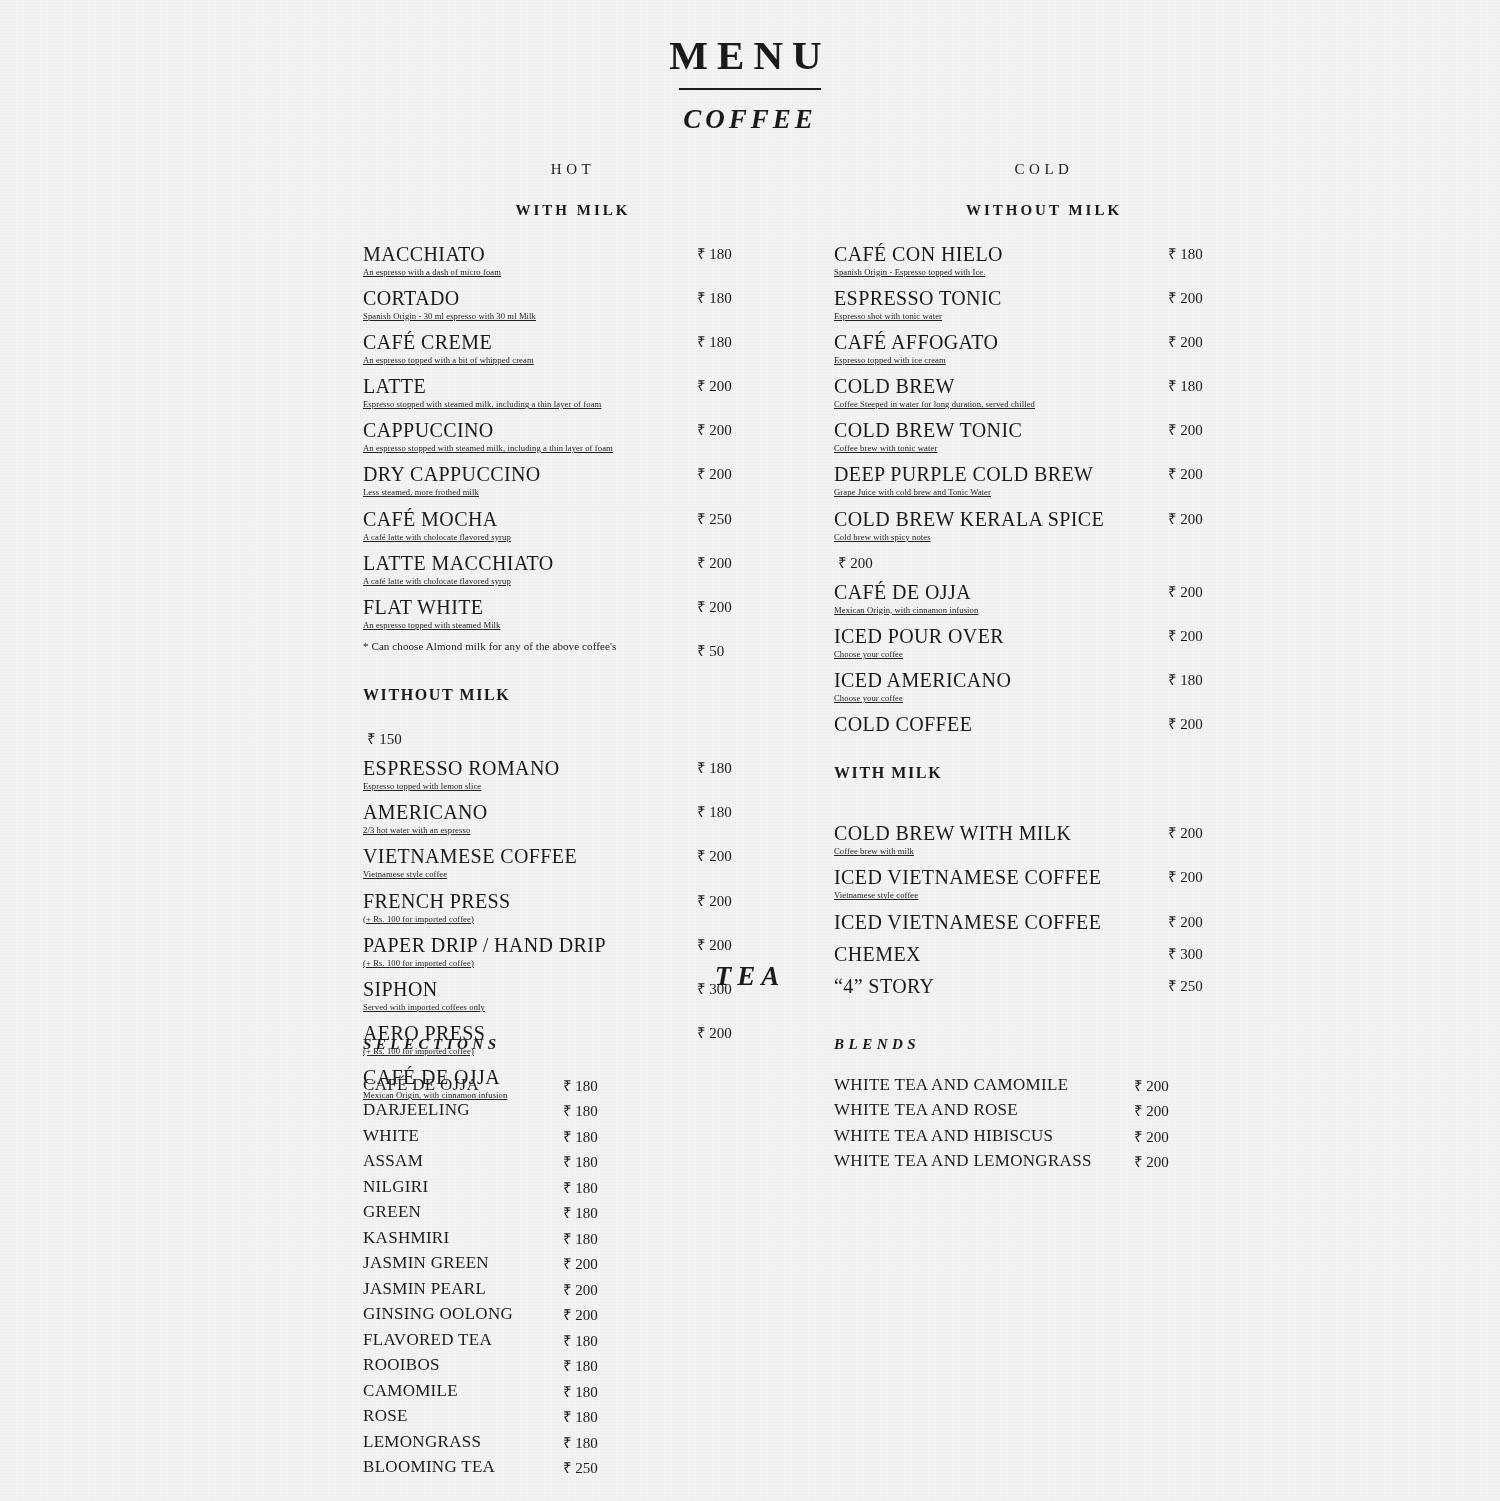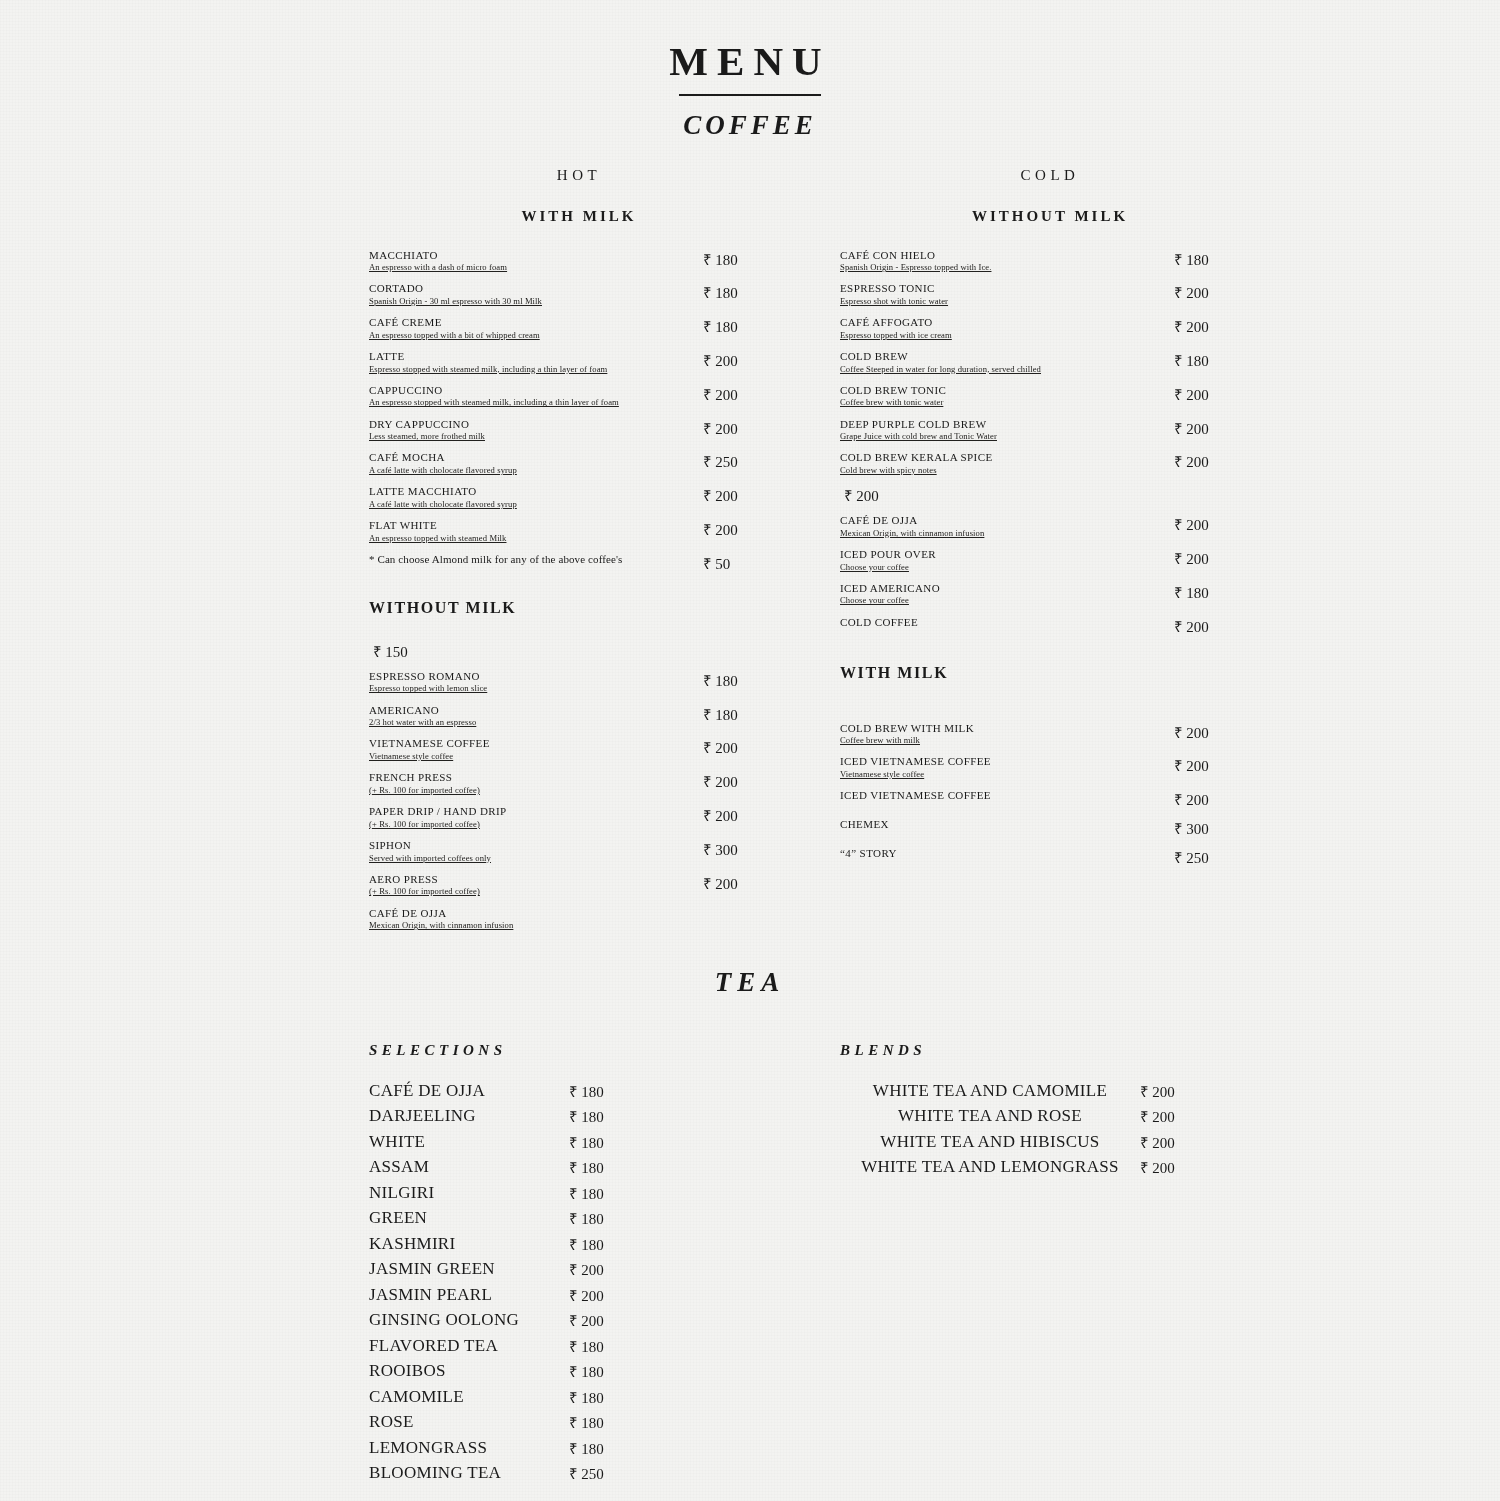--- a/index.html
+++ b/index.html
@@ -13,21 +13,21 @@
     font-family: "Liberation Serif", serif;
     color: #1a1a1a;
     position: relative;
     overflow: hidden;
   }
   .page {
     position: relative;
     width: 1500px;
     height: 1501px;
     box-sizing: border-box;
-    padding: 6px;
+    padding: 0;
     background:
       repeating-linear-gradient(0deg, rgba(0,0,0,0.012) 0px, rgba(0,0,0,0.012) 1px, rgba(255,255,255,0) 1px, rgba(255,255,255,0) 3px),
       repeating-linear-gradient(90deg, rgba(0,0,0,0.012) 0px, rgba(0,0,0,0.012) 1px, rgba(255,255,255,0) 1px, rgba(255,255,255,0) 3px),
       #f3f3f1;
   }
 
   
   .menu-title {
     text-align: center;
     font-size: 41px;
@@ -83,21 +83,21 @@
   .items { margin-top: 24px; }
 
   .item {
     display: flex;
     align-items: flex-start;
     justify-content: space-between;
     margin-bottom: 9px;
   }
   .item-main { width: 330px; }
   .item-name {
-    font-size: 11px;
+    font-size: 20px;
     letter-spacing: 0.4px;
     line-height: 1.15;
     white-space: nowrap;
   }
   .item-name.small-note {
     font-size: 11px;
     letter-spacing: 0.1px;
     white-space: normal;
     line-height: 1.25;
   }
@@ -144,21 +144,21 @@
   .tea-item {
     display: flex;
     justify-content: flex-start;
     margin-bottom: 5.5px;
   }
   .tea-name {
     font-size: 17px;
     letter-spacing: 0.3px;
     width: 200px;
   }
-  .tea-right .tea-name { width: 300px; text-align: center; }
+  .tea-right .tea-name { width: 300px; }
   .tea-price {
     font-size: 15px;
     white-space: nowrap;
   }
 </style>
 </head>
 <body>
 
 <div class="page">
 

